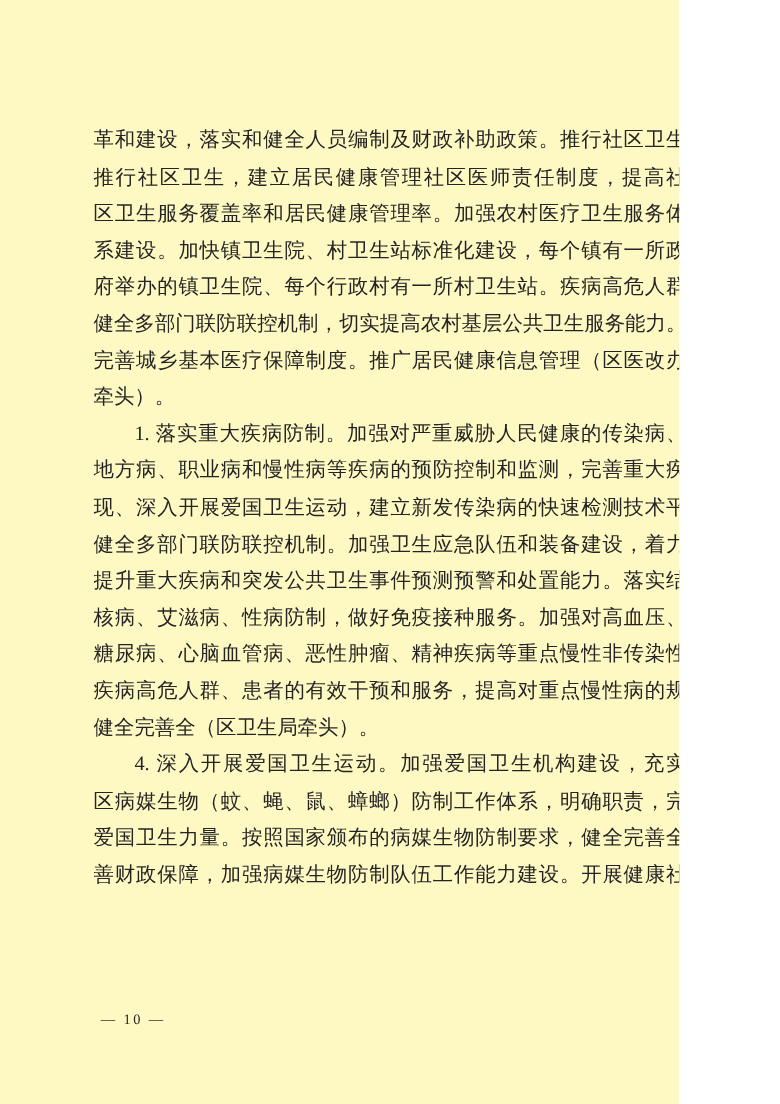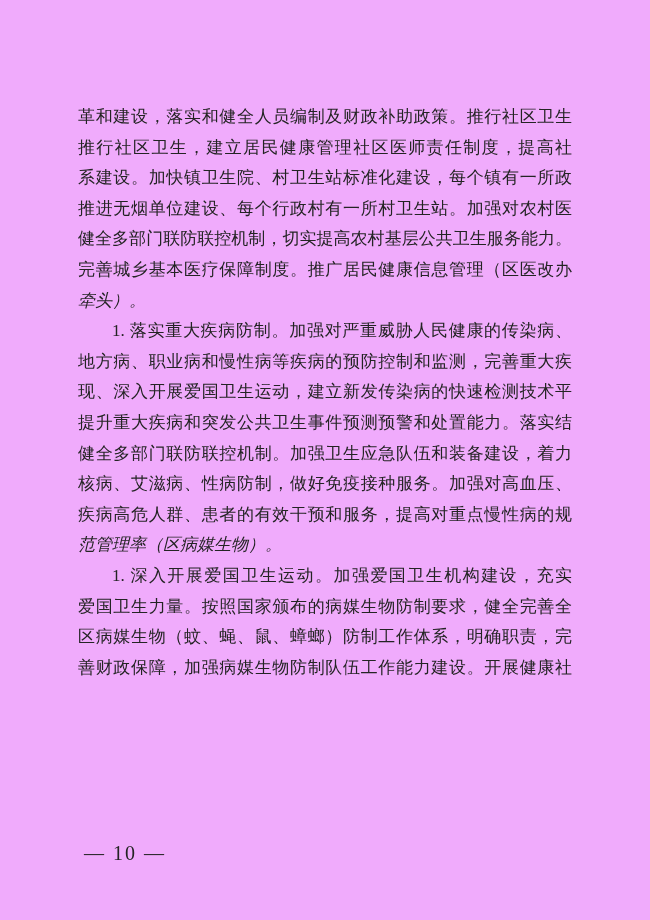--- a/index.html
+++ b/index.html
@@ -2,23 +2,23 @@
 <html><head>
 <meta charset="utf-8">
 <style>
   html, body {
     margin: 0;
     padding: 0;
     background: #ffffff;
   }
   .page {
     position: relative;
-    width: 650px;
+    width: 566px;
     height: 920px;
-    background: #f0abfc;
+    background: #fef9c3;
     overflow: hidden;
     font-family: "Liberation Serif", "DejaVu Serif", serif;
   }
   .text-block {
     position: absolute;
     left: 78px;
     top: 102px;
     width: 494px;
   }
   .line {
@@ -28,59 +28,60 @@
     height: 30.6px;
     overflow: hidden;
     text-align: justify;
     text-align-last: justify;
     word-break: break-all;
     white-space: normal;
   }
   .line.para-end {
     text-align: left;
     text-align-last: left;
-    font-style: italic;
   }
   .line.indent {
     padding-left: 34px;
   }
   .footer {
     position: absolute;
     left: 84px;
     top: 842px;
-    font-size: 20px;
+    font-size: 12px;
     color: #242424;
     letter-spacing: 2px;
     font-family: "Liberation Serif", "DejaVu Serif", serif;
   }
 </style>
 </head>
 <body>
 
 <div class="page">
   <div class="text-block">
 
     <div class="line">革和建设，落实和健全人员编制及财政补助政策。推行社区卫生</div>
     <div class="line">推行社区卫生，建立居民健康管理社区医师责任制度，提高社</div>
+    <div class="line">区卫生服务覆盖率和居民健康管理率。加强农村医疗卫生服务体</div>
     <div class="line">系建设。加快镇卫生院、村卫生站标准化建设，每个镇有一所政</div>
-    <div class="line">推进无烟单位建设、每个行政村有一所村卫生站。加强对农村医</div>
+    <div class="line">府举办的镇卫生院、每个行政村有一所村卫生站。疾病高危人群</div>
     <div class="line">健全多部门联防联控机制，切实提高农村基层公共卫生服务能力。</div>
     <div class="line">完善城乡基本医疗保障制度。推广居民健康信息管理（区医改办</div>
     <div class="line para-end">牵头）。</div>
 
     <div class="line indent">1. 落实重大疾病防制。加强对严重威胁人民健康的传染病、</div>
     <div class="line">地方病、职业病和慢性病等疾病的预防控制和监测，完善重大疾</div>
     <div class="line">现、深入开展爱国卫生运动，建立新发传染病的快速检测技术平台，</div>
+    <div class="line">健全多部门联防联控机制。加强卫生应急队伍和装备建设，着力</div>
     <div class="line">提升重大疾病和突发公共卫生事件预测预警和处置能力。落实结</div>
-    <div class="line">健全多部门联防联控机制。加强卫生应急队伍和装备建设，着力</div>
     <div class="line">核病、艾滋病、性病防制，做好免疫接种服务。加强对高血压、</div>
+    <div class="line">糖尿病、心脑血管病、恶性肿瘤、精神疾病等重点慢性非传染性</div>
     <div class="line">疾病高危人群、患者的有效干预和服务，提高对重点慢性病的规</div>
-    <div class="line para-end">范管理率（区病媒生物）。</div>
+    <div class="line para-end">健全完善全（区卫生局牵头）。</div>
 
-    <div class="line indent">1. 深入开展爱国卫生运动。加强爱国卫生机构建设，充实</div>
+    <div class="line indent">4. 深入开展爱国卫生运动。加强爱国卫生机构建设，充实</div>
+    <div class="line">区病媒生物（蚊、蝇、鼠、蟑螂）防制工作体系，明确职责，完</div>
     <div class="line">爱国卫生力量。按照国家颁布的病媒生物防制要求，健全完善全</div>
-    <div class="line">区病媒生物（蚊、蝇、鼠、蟑螂）防制工作体系，明确职责，完</div>
     <div class="line">善财政保障，加强病媒生物防制队伍工作能力建设。开展健康社</div>
 
   </div>
 
   <div class="footer">— 10 —</div>
 </div>
 
 </body></html>

